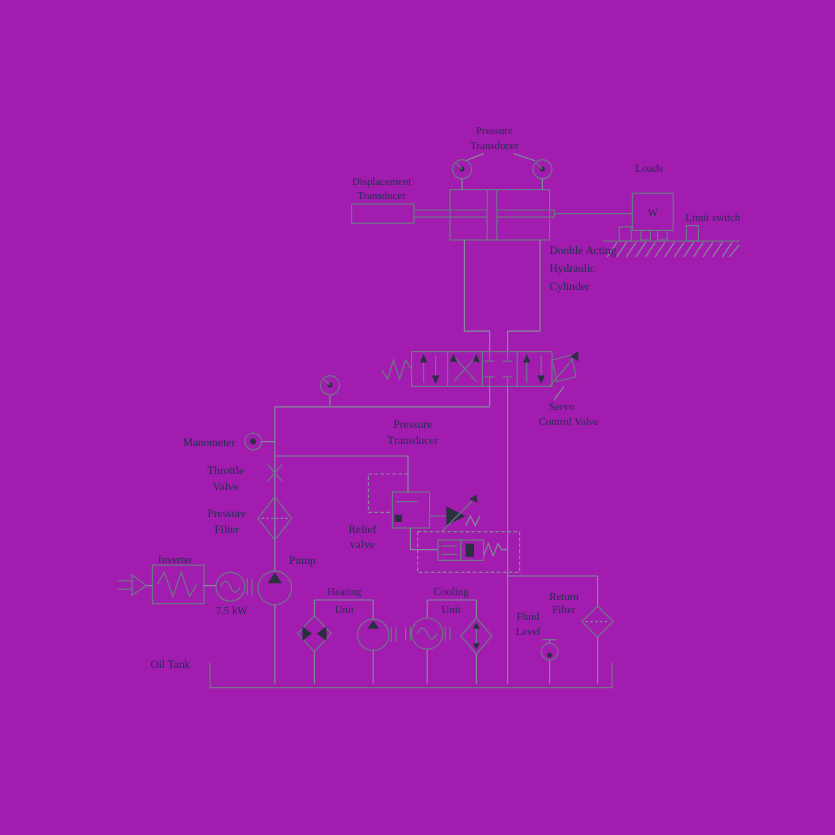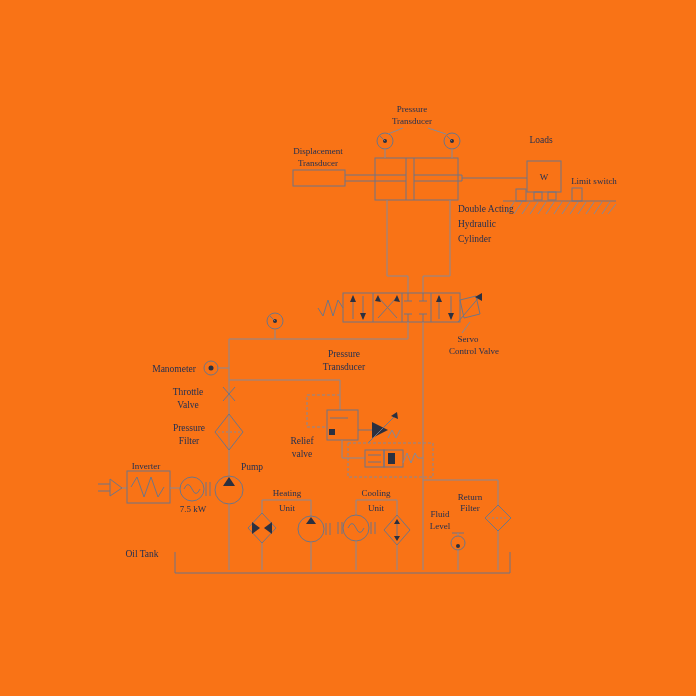--- a/index.html
+++ b/index.html
@@ -1,16 +1,16 @@
 <!DOCTYPE html>
 <html><head>
 <meta charset="utf-8">
 <style>
   html,body{margin:0;padding:0;width:696px;height:696px;background:#f1f2f8;overflow:hidden;}
-  .stage{position:relative;width:696px;height:696px;background:#f97316;}
+  .stage{position:relative;width:696px;height:696px;background:#a21caf;}
   svg{display:block;}
   .ln{stroke:#848a99;stroke-width:1;fill:none;}
   .ln2{stroke:#6f7586;stroke-width:1;fill:none;}
   .dash{stroke:#848a99;stroke-width:1;fill:none;stroke-dasharray:3 2;}
   .dot{stroke:#848a99;stroke-width:1;fill:none;stroke-dasharray:2 2;}
   .fl{fill:#2b3040;stroke:none;}
   .lbl{font-family:"Liberation Serif","DejaVu Serif",serif;font-size:9.5px;fill:#233052;}
   .lbls{font-family:"Liberation Serif","DejaVu Serif",serif;font-size:9px;fill:#233052;}
 </style>
 </head>

